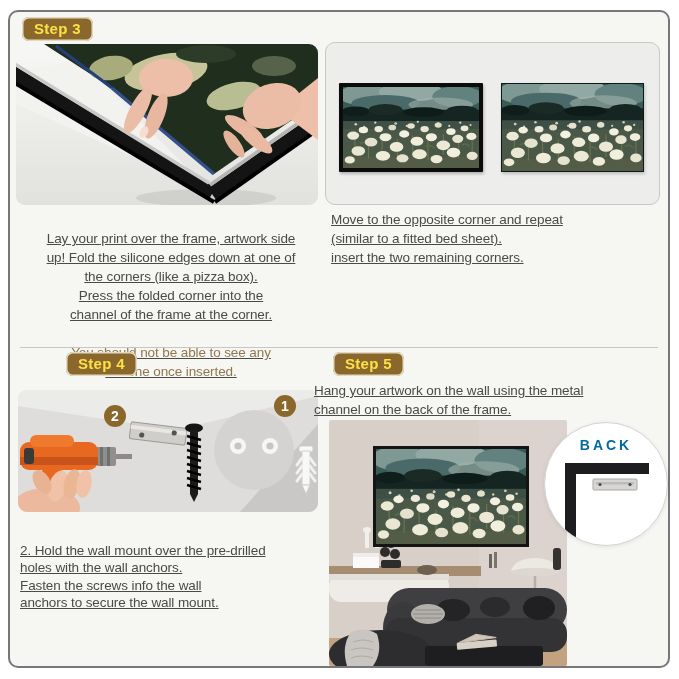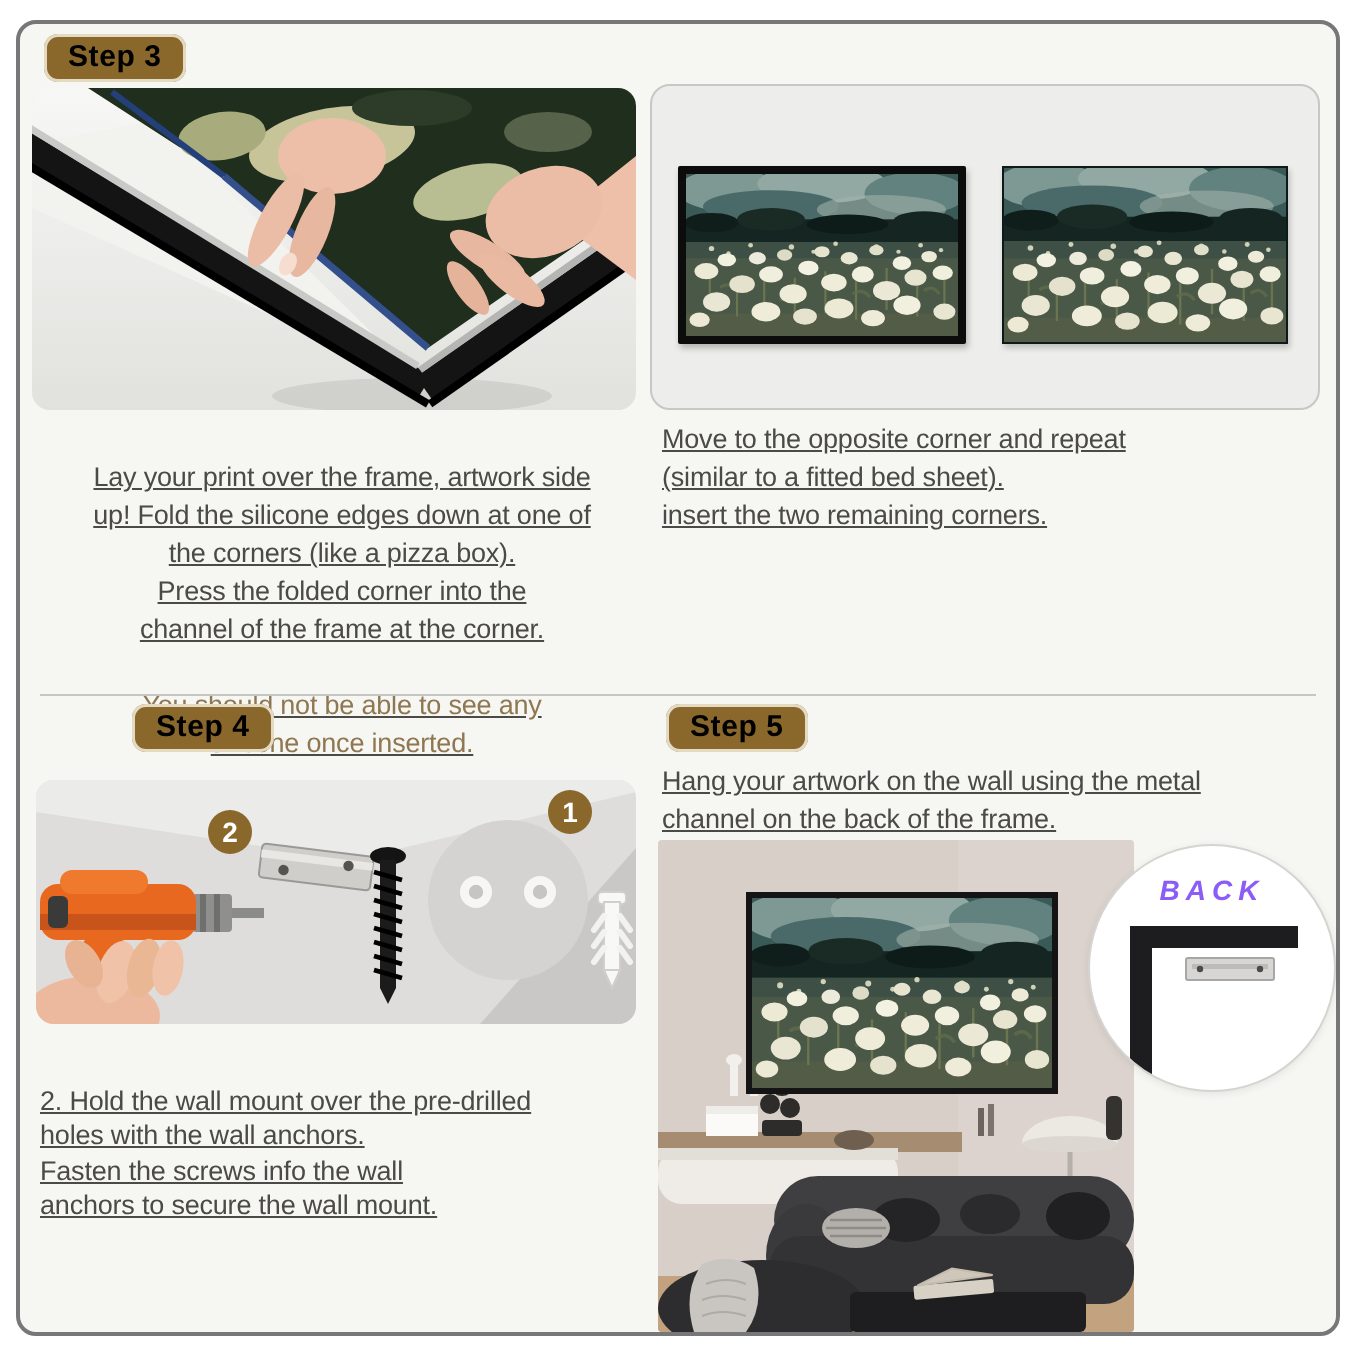--- a/index.html
+++ b/index.html
@@ -1,40 +1,40 @@
 <!DOCTYPE html>
 <html style="--color-badge: #8a682c; --color-body_text: #4b4a47; --color-highlight_text: #8e7751; --color-frame_black: #141414;"><head>
 <meta charset="utf-8">
 <style>
   html,body{margin:0;padding:0;background:#ffffff;}
   .canvas{position:relative;width:679px;height:679px;background:#ffffff;overflow:hidden;
           font-family:"Liberation Sans", sans-serif;}
   .sheet{position:absolute;left:8px;top:10px;width:658px;height:654px;
          border:2px solid #77777a;border-radius:10px;background:#f6f6f3;}
-  .badge{position:absolute;background:var(--color-badge,#8a682c);color:#000000;
+  .badge{position:absolute;background:var(--color-badge,#8a682c);color:#fde047;
          font-size:15px;font-weight:700;letter-spacing:.3px;padding:3px 12px 4px;
          border-radius:7px;box-shadow:inset 0 0 0 1.5px rgba(250,246,232,.8);}
   .para{position:absolute;font-size:13.5px;line-height:19px;color:var(--color-body_text,#4b4a47);
         white-space:pre-line;letter-spacing:-.1px;text-decoration:underline;}
   .para .hl{color:var(--color-highlight_text,#8e7751);}
   .panel-photo{position:absolute;border-radius:9px;overflow:hidden;background:#eee;}
   .panel-grey{position:absolute;left:325px;top:42px;width:333px;height:161px;background:#edeeeb;
               border:1px solid #c7c7c5;border-radius:10px;}
   .art-frame-a{position:absolute;left:13px;top:40px;width:144px;height:89px;background:#0c0c0c;
                border-radius:1px;box-shadow:1px 2px 3px rgba(0,0,0,.25);}
   .art-frame-a svg{position:absolute;left:4px;top:4px;}
   .art-frame-b{position:absolute;left:175px;top:40px;width:143px;height:89px;background:#0e1a18;
                box-shadow:1px 2px 3px rgba(0,0,0,.2);}
   .art-frame-b svg{position:absolute;left:1px;top:1px;}
   .divider{position:absolute;left:20px;top:347px;width:638px;height:0;border-top:1.5px solid #c6c6c4;}
   .back-circle{position:absolute;left:544px;top:422px;width:122px;height:122px;border-radius:50%;
                background:#ffffff;border:1px solid #d6d4d1;box-shadow:0 1px 4px rgba(0,0,0,.08);
                overflow:hidden;}
   .back-label{position:absolute;left:0;right:0;top:14px;text-align:center;font-size:14px;
-              font-weight:700;letter-spacing:3px;color:#8b5cf6;font-style:italic;}
+              font-weight:700;letter-spacing:3px;color:#0369a1;}
   .hidden-defs{position:absolute;width:0;height:0;overflow:hidden;}
 </style>
 </head>
 <body>
 
 <svg class="hidden-defs" aria-hidden="true">
   <defs>
     <symbol id="art" viewBox="0 0 160 100" preserveAspectRatio="none">
       <rect width="160" height="100" fill="#3a5a58"></rect>
       <ellipse cx="25" cy="10" rx="30" ry="13" fill="#7e9894"></ellipse>
@@ -241,21 +241,21 @@
   </div>
 
   <div class="para" style="left:20px;top:515px;width:310px;line-height:17.5px;">
     <div style="margin-top:9px;">2. Hold the wall mount over the pre-drilled
 holes with the wall anchors.
 Fasten the screws info the wall
 anchors to secure the wall mount.</div>
   </div>
 
   <div class="badge" style="left:333px;top:352px;">Step 5</div>
-  <div class="para" style="left:331px;top:381px;width:330px;">Hang your artwork on the wall using the metal
+  <div class="para" style="left:314px;top:381px;width:330px;">Hang your artwork on the wall using the metal
 channel on the back of the frame.</div>
 
   <div class="panel-photo" style="left:329px;top:420px;width:238px;height:246px;border-radius:2px;">
     <svg width="238" height="246" viewBox="0 0 238 246">
       <rect width="238" height="246" fill="#d8cfc9"></rect>
       <rect x="150" width="88" height="246" fill="#ffffff" opacity=".10"></rect>
       <rect y="218" width="238" height="28" fill="#c3a27f"></rect>
 
       <g>
         <rect x="0" y="146" width="152" height="10" fill="#a68d71"></rect>

